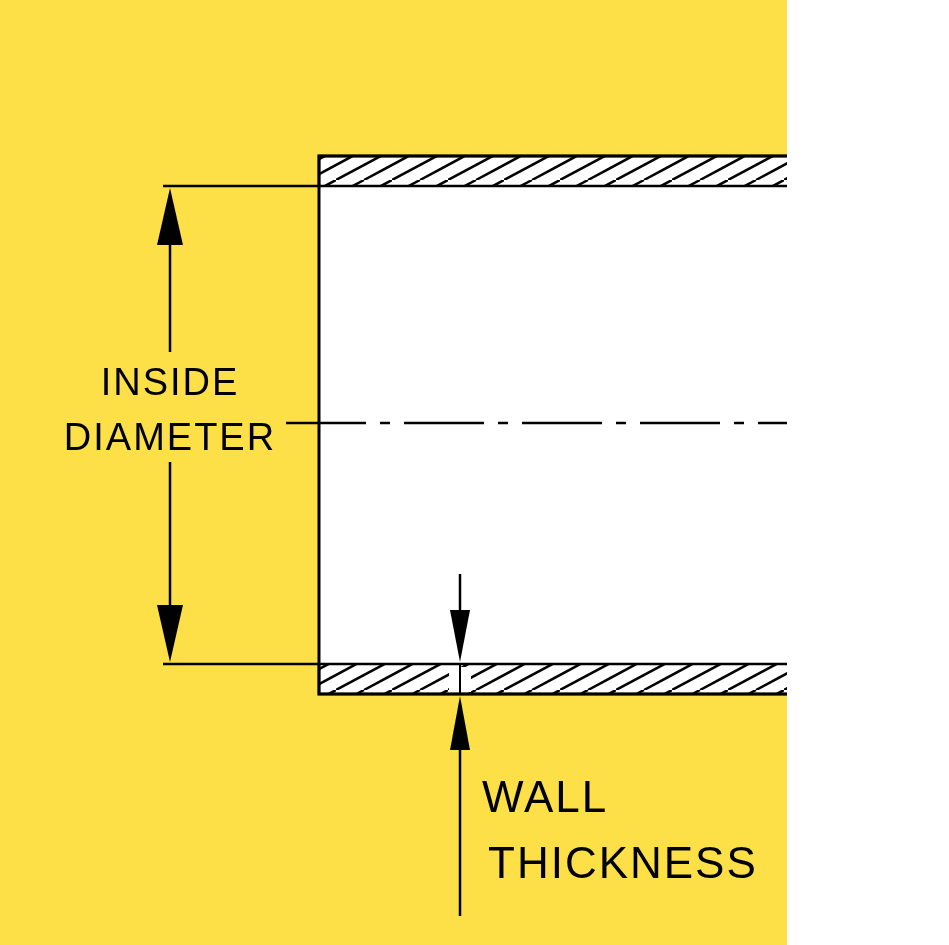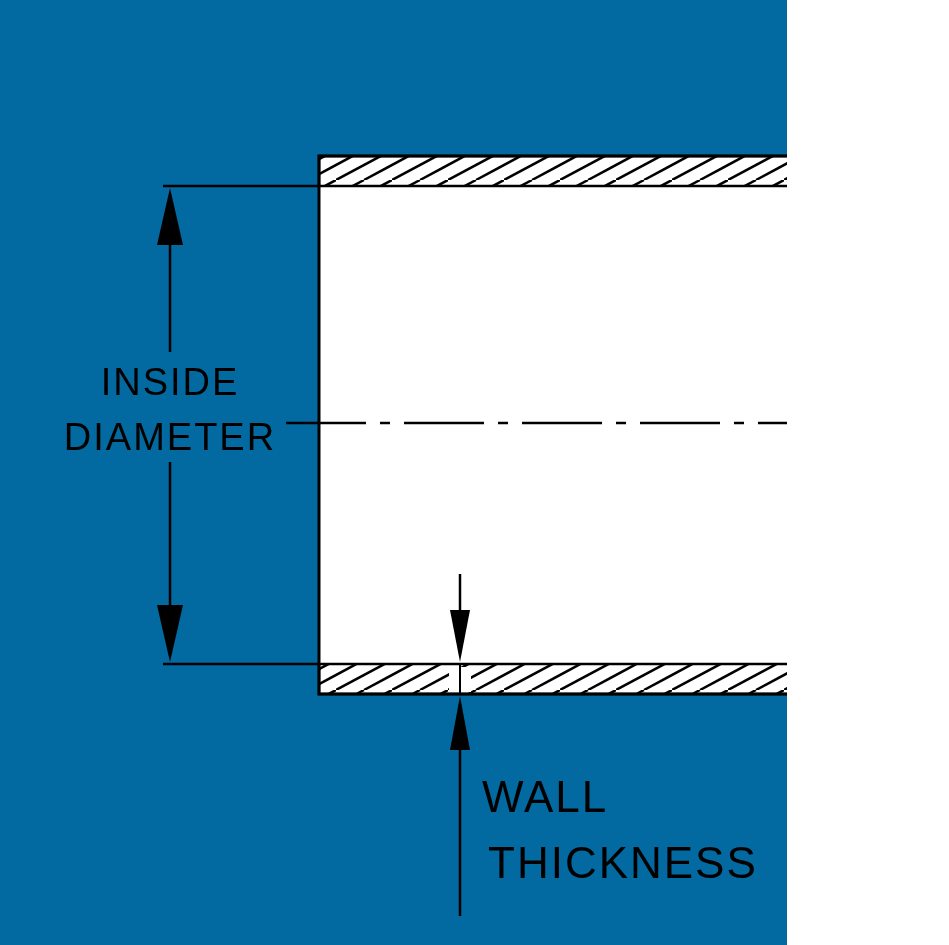--- a/index.html
+++ b/index.html
@@ -4,21 +4,21 @@
 <style>
   html, body {
     margin: 0;
     padding: 0;
     background: #ffffff;
   }
   .canvas {
     position: relative;
     width: 787px;
     height: 945px;
-    background: #0369a1;
+    background: #fde047;
     overflow: hidden;
     font-family: "Liberation Sans", sans-serif;
   }
   svg { display: block; }
   text {
     fill: #000000;
     font-family: "Liberation Sans", sans-serif;
   }
   .dim-label {
     font-size: 38px;

